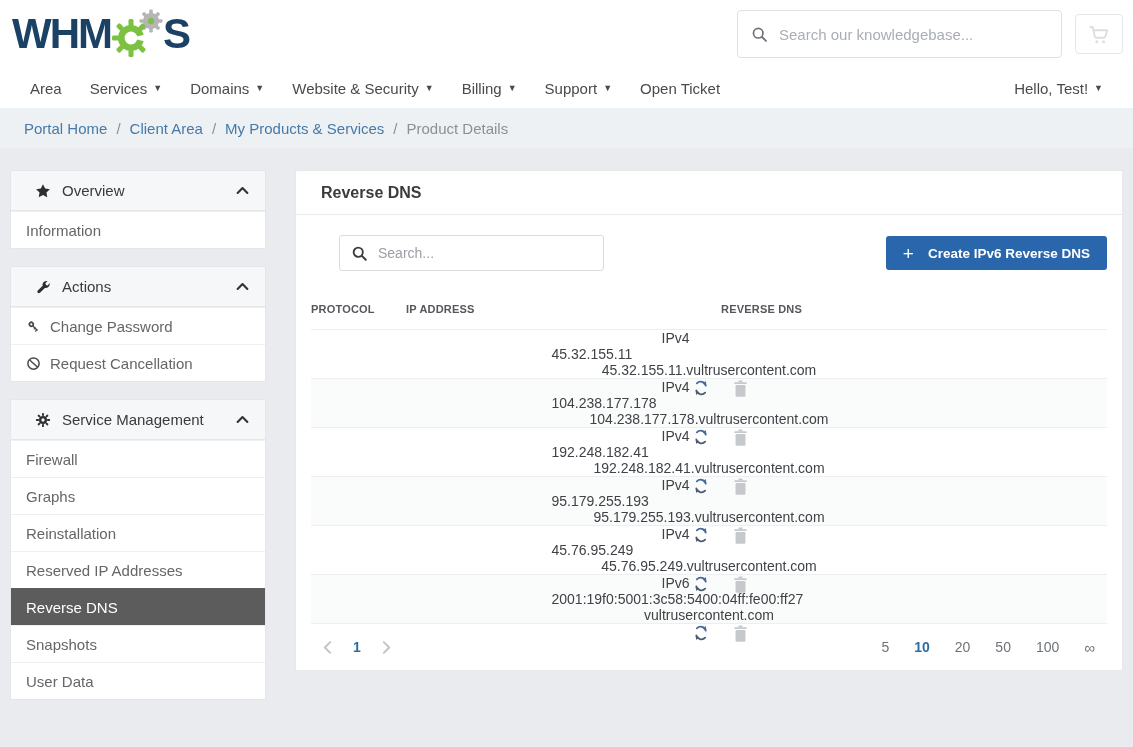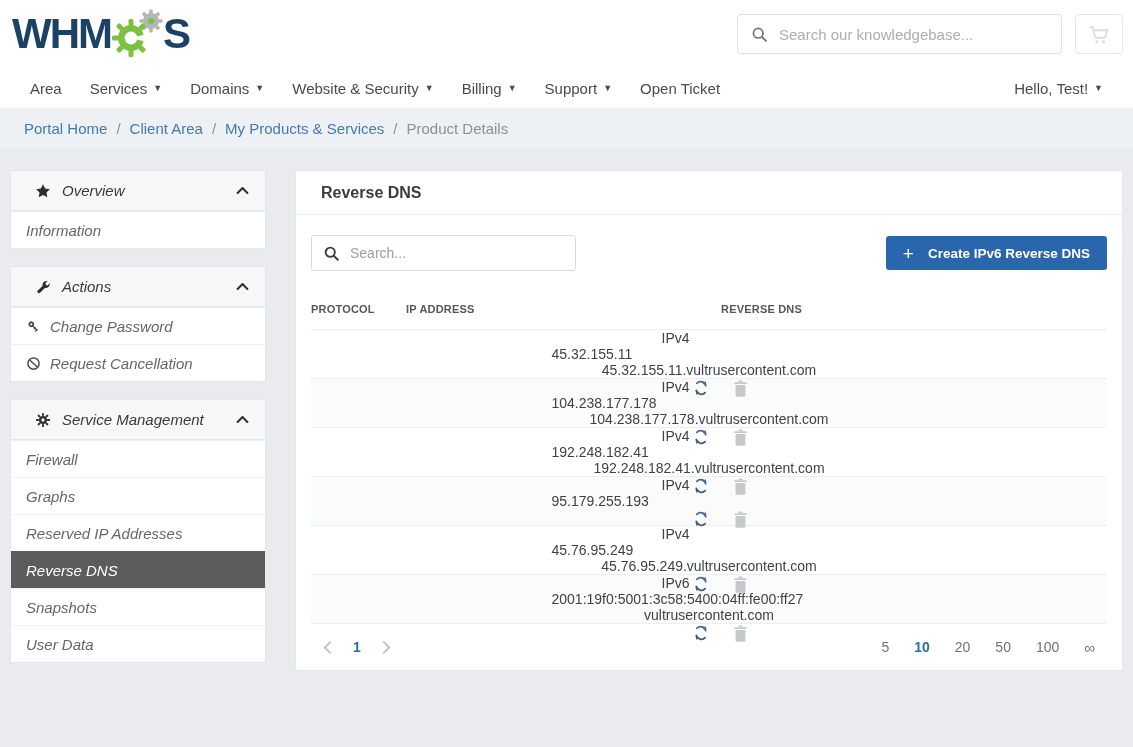--- a/index.html
+++ b/index.html
@@ -8,21 +8,21 @@
     font-family: "Liberation Sans", sans-serif;
     background: #e9ebee;
     color: #414141;
   }
 
   
   .topbar { background:#fff; height:68px; display:flex; align-items:center; padding:0 10px 0 12px; }
   .logo { display:flex; align-items:center; }
   .logo-txt { font-size:42px; font-weight:bold; color:#1b4164; letter-spacing:-2px; line-height:48px; }
   .logo svg { display:block; margin:0 -4px 0 -2px; }
-  .kb-search { margin-left:auto; width:325px; height:40px; border:1px solid #dde0e4; border-radius:4px;
+  .kb-search { margin-left:auto; width:325px; height:48px; border:1px solid #dde0e4; border-radius:4px;
                display:flex; align-items:center; padding:0 13px; margin-right:13px; color:#8a8f94; background:#fff; }
   .kb-search input { border:none; outline:none; flex:1; font-size:15px; color:#555; margin-left:11px; min-width:0; background:transparent; }
   .kb-search input::placeholder { color:#a9aeb4; }
   .cart-btn { width:48px; height:40px; border:1px solid #e4e6e9; border-radius:4px; background:#fff;
               display:flex; align-items:center; justify-content:center; cursor:pointer; }
 
   
   .navbar { background:#fff; height:40px; display:flex; align-items:center; padding:0 30px; }
   .nav-item { display:flex; align-items:center; margin-right:28px; font-size:15px; color:#4a4a4a; cursor:pointer; white-space:nowrap; }
   .caret { font-size:9px; color:#4a4a4a; margin-left:6px; line-height:1; }
@@ -33,36 +33,36 @@
   .crumb-link { color:#4679a8; cursor:pointer; }
   .crumb-sep { color:#8b9096; margin:0 9px; }
   .crumb-current { color:#8b9096; }
 
   
   .content { display:flex; align-items:flex-start; padding:22px 10px 0 10px; }
   .sidebar { width:256px; flex:none; }
   .main { width:828px; margin-left:29px; flex:none; }
 
   
-  .panel { background:#000000; border:1px solid #e4e6e9; margin-bottom:17px;font-style:italic; }
+  .panel { background:#000000; border:1px solid #e4e6e9; margin-bottom:17px; }
   .panel-header { height:40px; background:#f6f7f8; border-bottom:1px solid #e4e6e9; display:flex;
                   align-items:center; padding:0 16px 0 24px; font-size:15px; color:#3a3a3a; cursor:pointer; }
   .panel-header .p-icon { display:flex; margin-right:11px; }
   .panel-header .chev { margin-left:auto; display:flex; }
   .panel-item { min-height:37px; display:flex; align-items:center; padding:0 15px; font-size:15px;
                 color:#666; border-top:1px solid #f0f0f0; cursor:pointer; background:#fff; }
   .panel-item:first-of-type { border-top:none; }
   .panel-item .i-icon { display:flex; margin-right:9px; }
   .panel-item.active { background:#5c5c5c; color:#fff; border-top-color:#5c5c5c; }
 
   
   .card { background:#fff; border:1px solid #e6e8ea; border-radius:2px; }
   .card-header { padding:13px 25px 12px; font-size:16px; font-weight:bold; color:#3b3b3b; border-bottom:1px solid #e8eaec; }
   .card-body { padding:20px 15px 0; }
-  .toolbar { display:flex; align-items:center; margin-bottom:20px; }
+  .toolbar { display:flex; align-items:center; margin-bottom:20px;margin-left:28px; }
   .table-search { width:265px; height:36px; border:1px solid #d9dcdf; border-radius:3px; display:flex;
                   align-items:center; padding:0 11px; color:#3c3c3c; }
   .table-search input { border:none; outline:none; flex:1; font-size:14px; margin-left:10px; color:#444; min-width:0; }
   .table-search input::placeholder { color:#9aa0a6; }
   .create-btn { margin-left:auto; background:#2a66ac; color:#fff; border:none; border-radius:3px; height:34px;
                 padding:0 17px; font-size:13.5px; font-weight:bold; display:flex; align-items:center; cursor:pointer;
                 font-family:"Liberation Sans", sans-serif; }
   .create-btn .plus { font-size:19px; font-weight:normal; margin-right:14px; line-height:1; }
 
   .thead { display:flex; padding:12px 0 14px; font-size:11px; font-weight:bold; color:#54575b; letter-spacing:.2px; }
@@ -266,20 +266,23 @@
             </svg>
         </span>
       </div>
       <div class="panel-item">
           <span>Firewall</span>
         </div>
       <div class="panel-item">
           <span>Graphs</span>
         </div>
       <div class="panel-item">
+          <span>Reinstallation</span>
+        </div>
+      <div class="panel-item">
           <span>Reserved IP Addresses</span>
         </div>
       <div class="panel-item active">
           <span>Reverse DNS</span>
         </div>
       <div class="panel-item">
           <span>Snapshots</span>
         </div>
       <div class="panel-item">
           <span>User Data</span>
@@ -391,20 +394,21 @@
                       <rect x="9" y="1.6" width="6" height="2.4" rx="1.1"></rect>
                     </g>
                   </svg>
               </button>
             </div>
           </div>
 
           <div class="trow">
             <div class="col-protocol">IPv4</div>
             <div class="col-ip">95.179.255.193</div>
+            <div class="col-rdns">95.179.255.193.vultrusercontent.com</div>
             <div class="col-actions">
               <button class="icon-btn">
                 <svg width="20" height="20" viewBox="0 0 24 24">
                     <g fill="none" stroke-width="2.1" stroke-linecap="round">
                       <path d="M6.3 14.8a6.4 6.4 0 0 0 10.7 2.8" stroke="#4b5b70"></path>
                       <path d="M17.7 9.2A6.4 6.4 0 0 0 7 6.4" stroke="#44679c"></path>
                     </g>
                     <path d="M17.6 3.6l.9 4.5-4.5-.9z" fill="#44679c"></path>
                     <path d="M6.4 20.4l-.9-4.5 4.5.9z" fill="#4b5b70"></path>
                   </svg>

